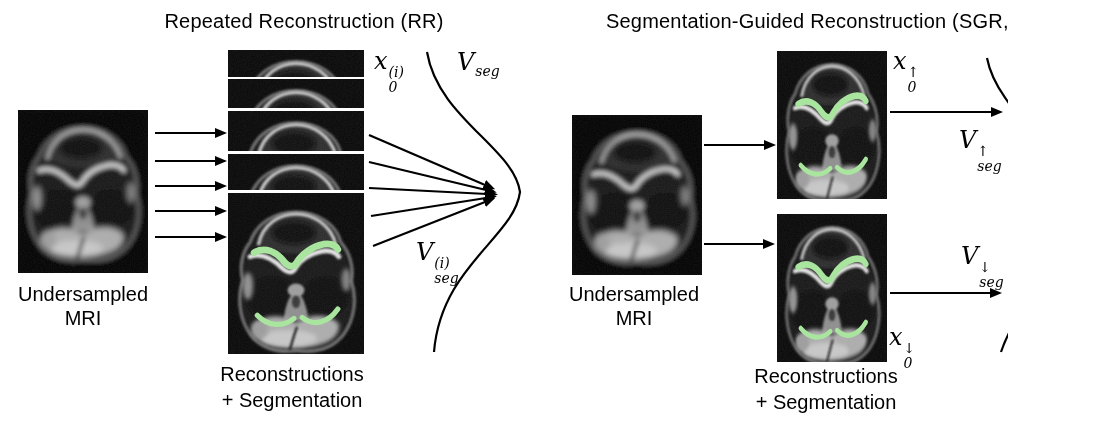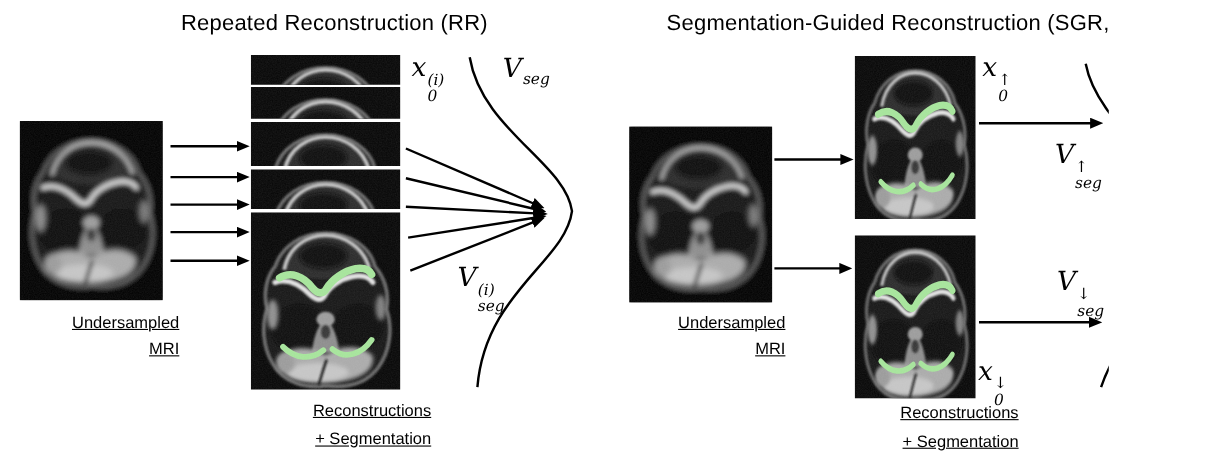--- a/index.html
+++ b/index.html
@@ -5,23 +5,22 @@
   html,body { margin:0; padding:0; background:#fff; }
   .canvas {
     position:relative; width:1008px; height:424px; background:#ffffff;
     overflow:hidden; font-family:"Liberation Sans", sans-serif; color:#000;
   }
   .title {
     position:absolute; font-size:20px; letter-spacing:0.2px;
     text-align:center; white-space:nowrap; width:400px;
   }
   .caption {
-    position:absolute; font-size:15px; line-height:24px; text-align:right;
+    position:absolute; font-size:20px; line-height:24px; text-align:center;
     white-space:nowrap;
-    text-decoration:underline;
   }
   .img { position:absolute; display:block; }
   .overlay { position:absolute; left:0; top:0; pointer-events:none; }
   .math {
     position:absolute; font-family:"DejaVu Serif", serif; font-style:italic;
     font-size:24px; line-height:1; white-space:nowrap;
   }
   .mstack {
     display:inline-flex; flex-direction:column; align-items:flex-start;
     font-size:14px; line-height:1.05; vertical-align:-8px; margin-left:1px;

